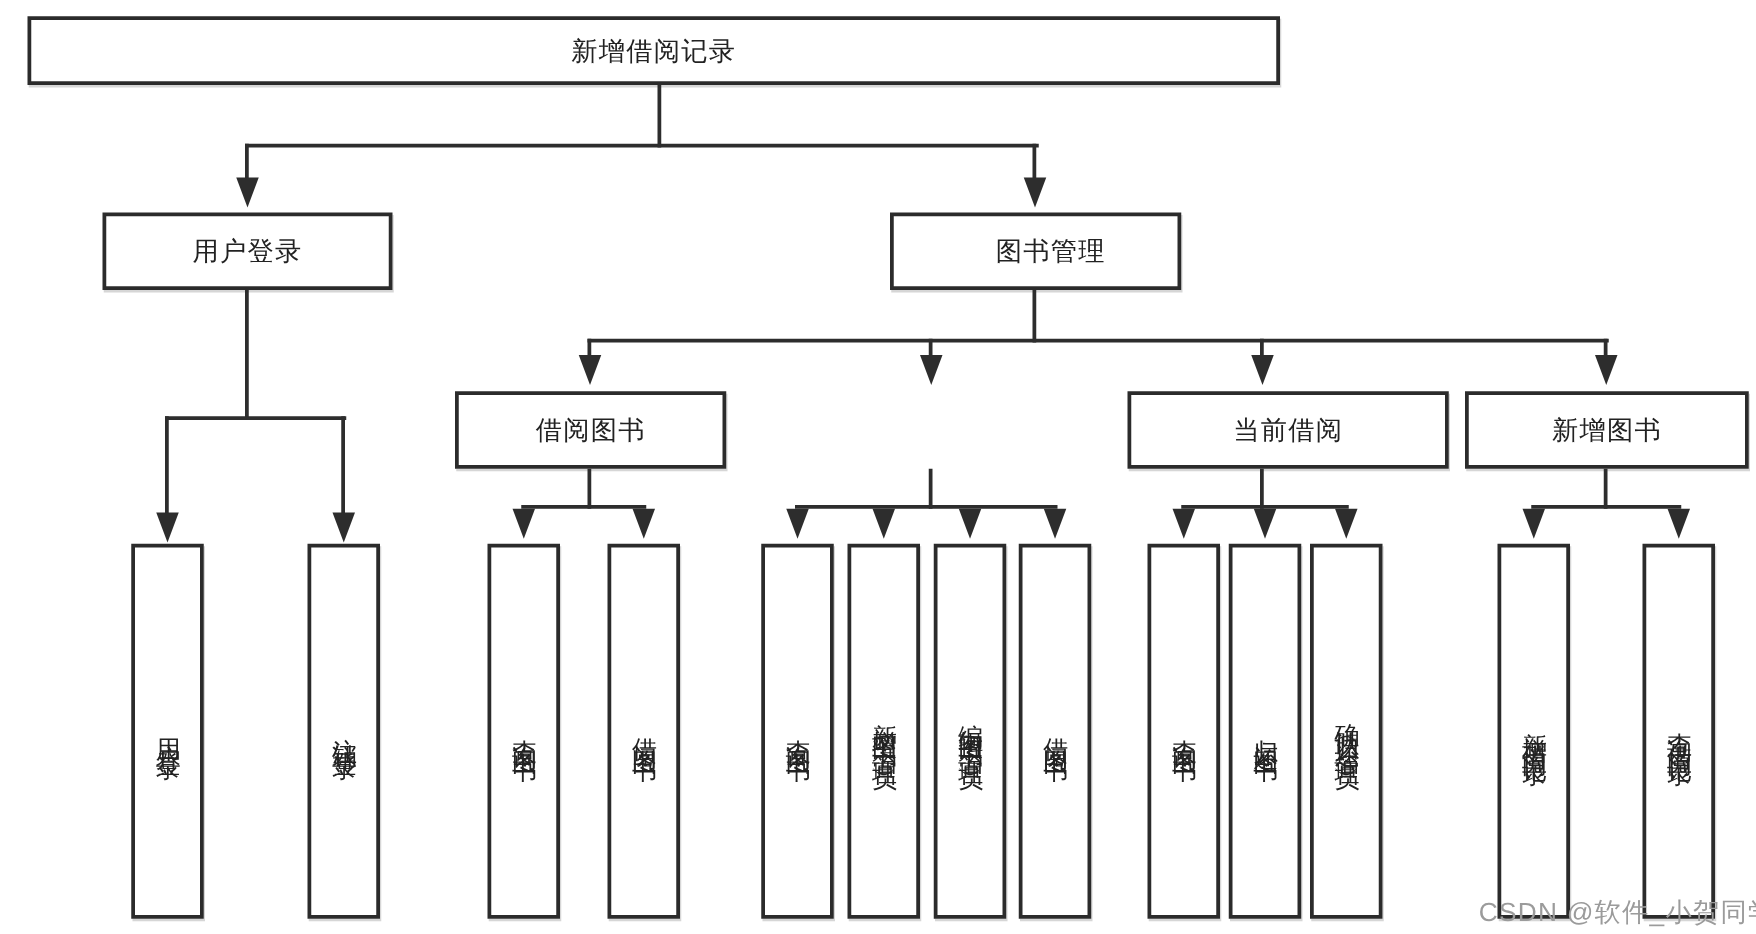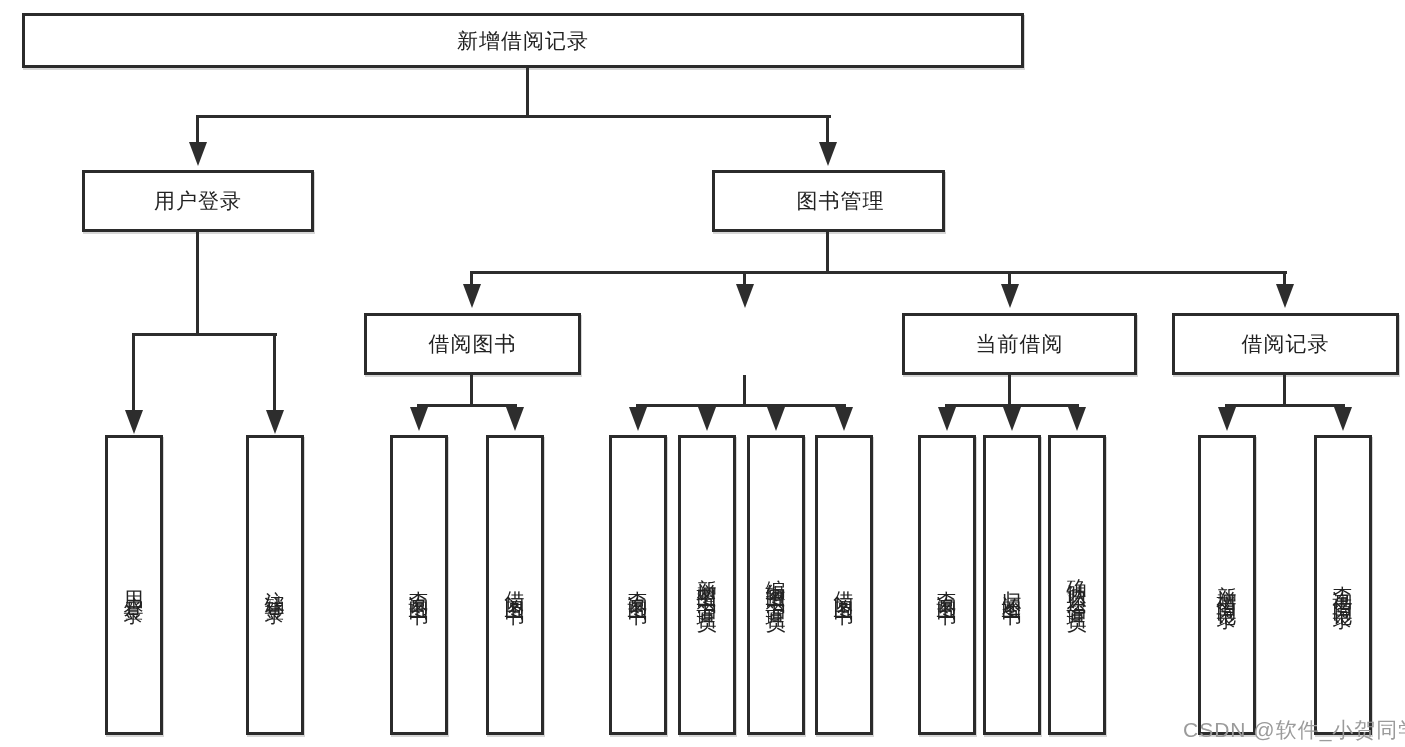--- a/index.html
+++ b/index.html
@@ -87,25 +87,25 @@
   <div class="vline" style="left:743px; top:271px; height:16px;"></div>
   <div class="arrow" style="left:736px; top:284px;"></div>
   <div class="vline" style="left:1008px; top:271px; height:16px;"></div>
   <div class="arrow" style="left:1001px; top:284px;"></div>
   <div class="vline" style="left:1283px; top:271px; height:16px;"></div>
   <div class="arrow" style="left:1276px; top:284px;"></div>
 
   <div class="box hbox" style="left:364px; top:313px; width:217px; height:62px;">
     <span>借阅图书</span>
   </div>
-  <div class="box hbox" style="left:902px; top:313px; width:235px; height:62px;">
+  <div class="box hbox" style="left:902px; top:313px; width:257px; height:62px;">
     <span>当前借阅</span>
   </div>
   <div class="box hbox" style="left:1172px; top:313px; width:227px; height:62px;">
-    <span>借阅记录</span>
+    <span>新增图书</span>
   </div>
 
   <div class="vline" style="left:470px; top:375px; height:32px;"></div>
   <div class="hline" style="left:417px; top:404px; width:100px;"></div>
   <div class="arrow" style="left:410px; top:407px;"></div>
   <div class="arrow" style="left:506px; top:407px;"></div>
 
   <div class="vline" style="left:743px; top:375px; height:32px;"></div>
   <div class="hline" style="left:636px; top:404px; width:210px;"></div>
   <div class="arrow" style="left:629px; top:407px;"></div>

